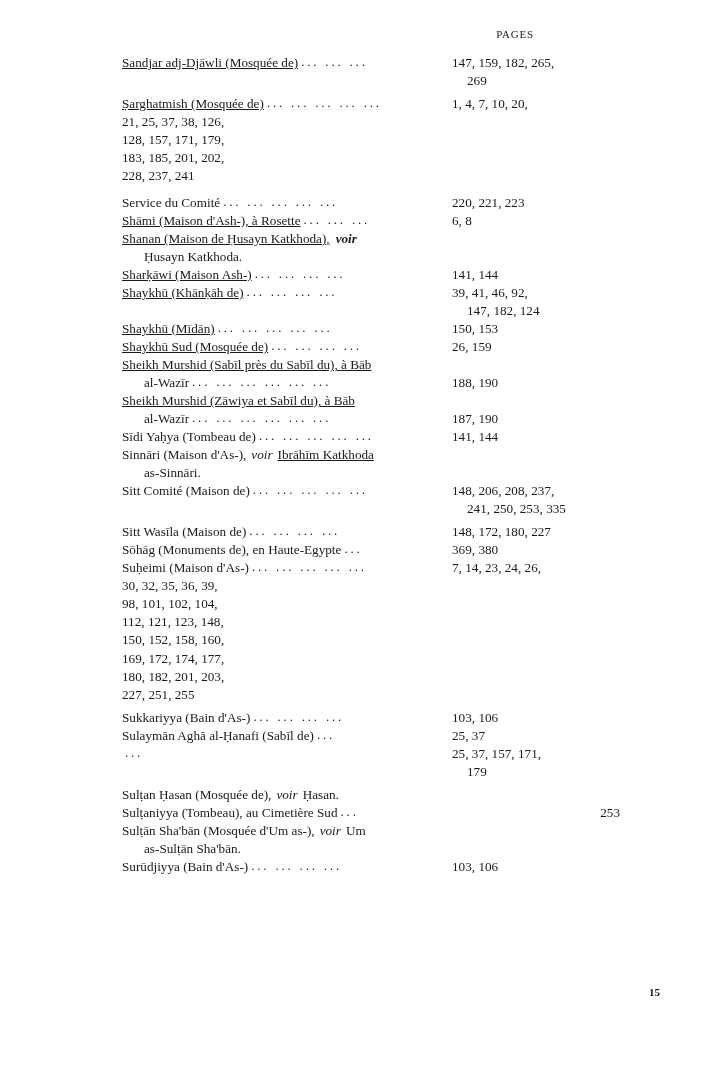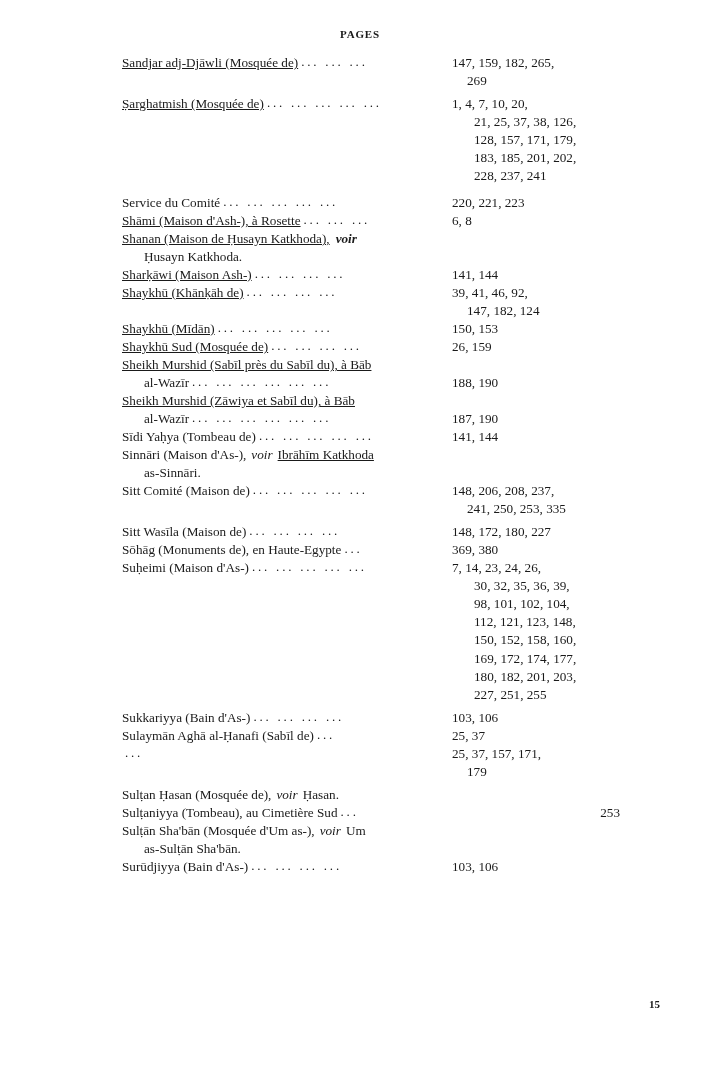--- a/index.html
+++ b/index.html
@@ -17,25 +17,26 @@
     overflow: hidden;
   }
   .page-number {
     text-align: center;
     font-size: 15px;
     font-weight: bold;
     letter-spacing: 0.5px;
     margin-top: 82px;
   }
   .pages-header {
-    text-align: center;
+    text-align: right;
     font-size: 11px;
-    font-weight: bold;
+    font-weight: normal;
     letter-spacing: 0.8px;
     margin-top: 28px;
+    padding-right: 186px;
   }
   .index {
     margin-top: 14px;
     padding-left: 122px;
     padding-right: 100px;
     font-size: 13.2px;
     line-height: 1.365;
   }
   .entry {
     display: block;
@@ -73,38 +74,37 @@
   }
   .nums.narrow {
     min-width: 0;
   }
   .cont-nums {
     display: block;
     margin-left: 345px;
   }
   .cont-nums-wide {
     display: block;
-    margin-left: 352px;
   }
   .indent {
     padding-left: 22px;
   }
   .it {
     font-style: italic;
   }
   .bold {
     font-weight: bold;
   }
   .uline {
     text-decoration: underline;
   }
   .footer-num {
     position: absolute;
     right: 60px;
-    bottom: 72px;
+    bottom: 84px;
     font-size: 11px;
     font-weight: bold;
   }
 </style>
 </head>
 <body>
 
 <div class="page">
 
 

